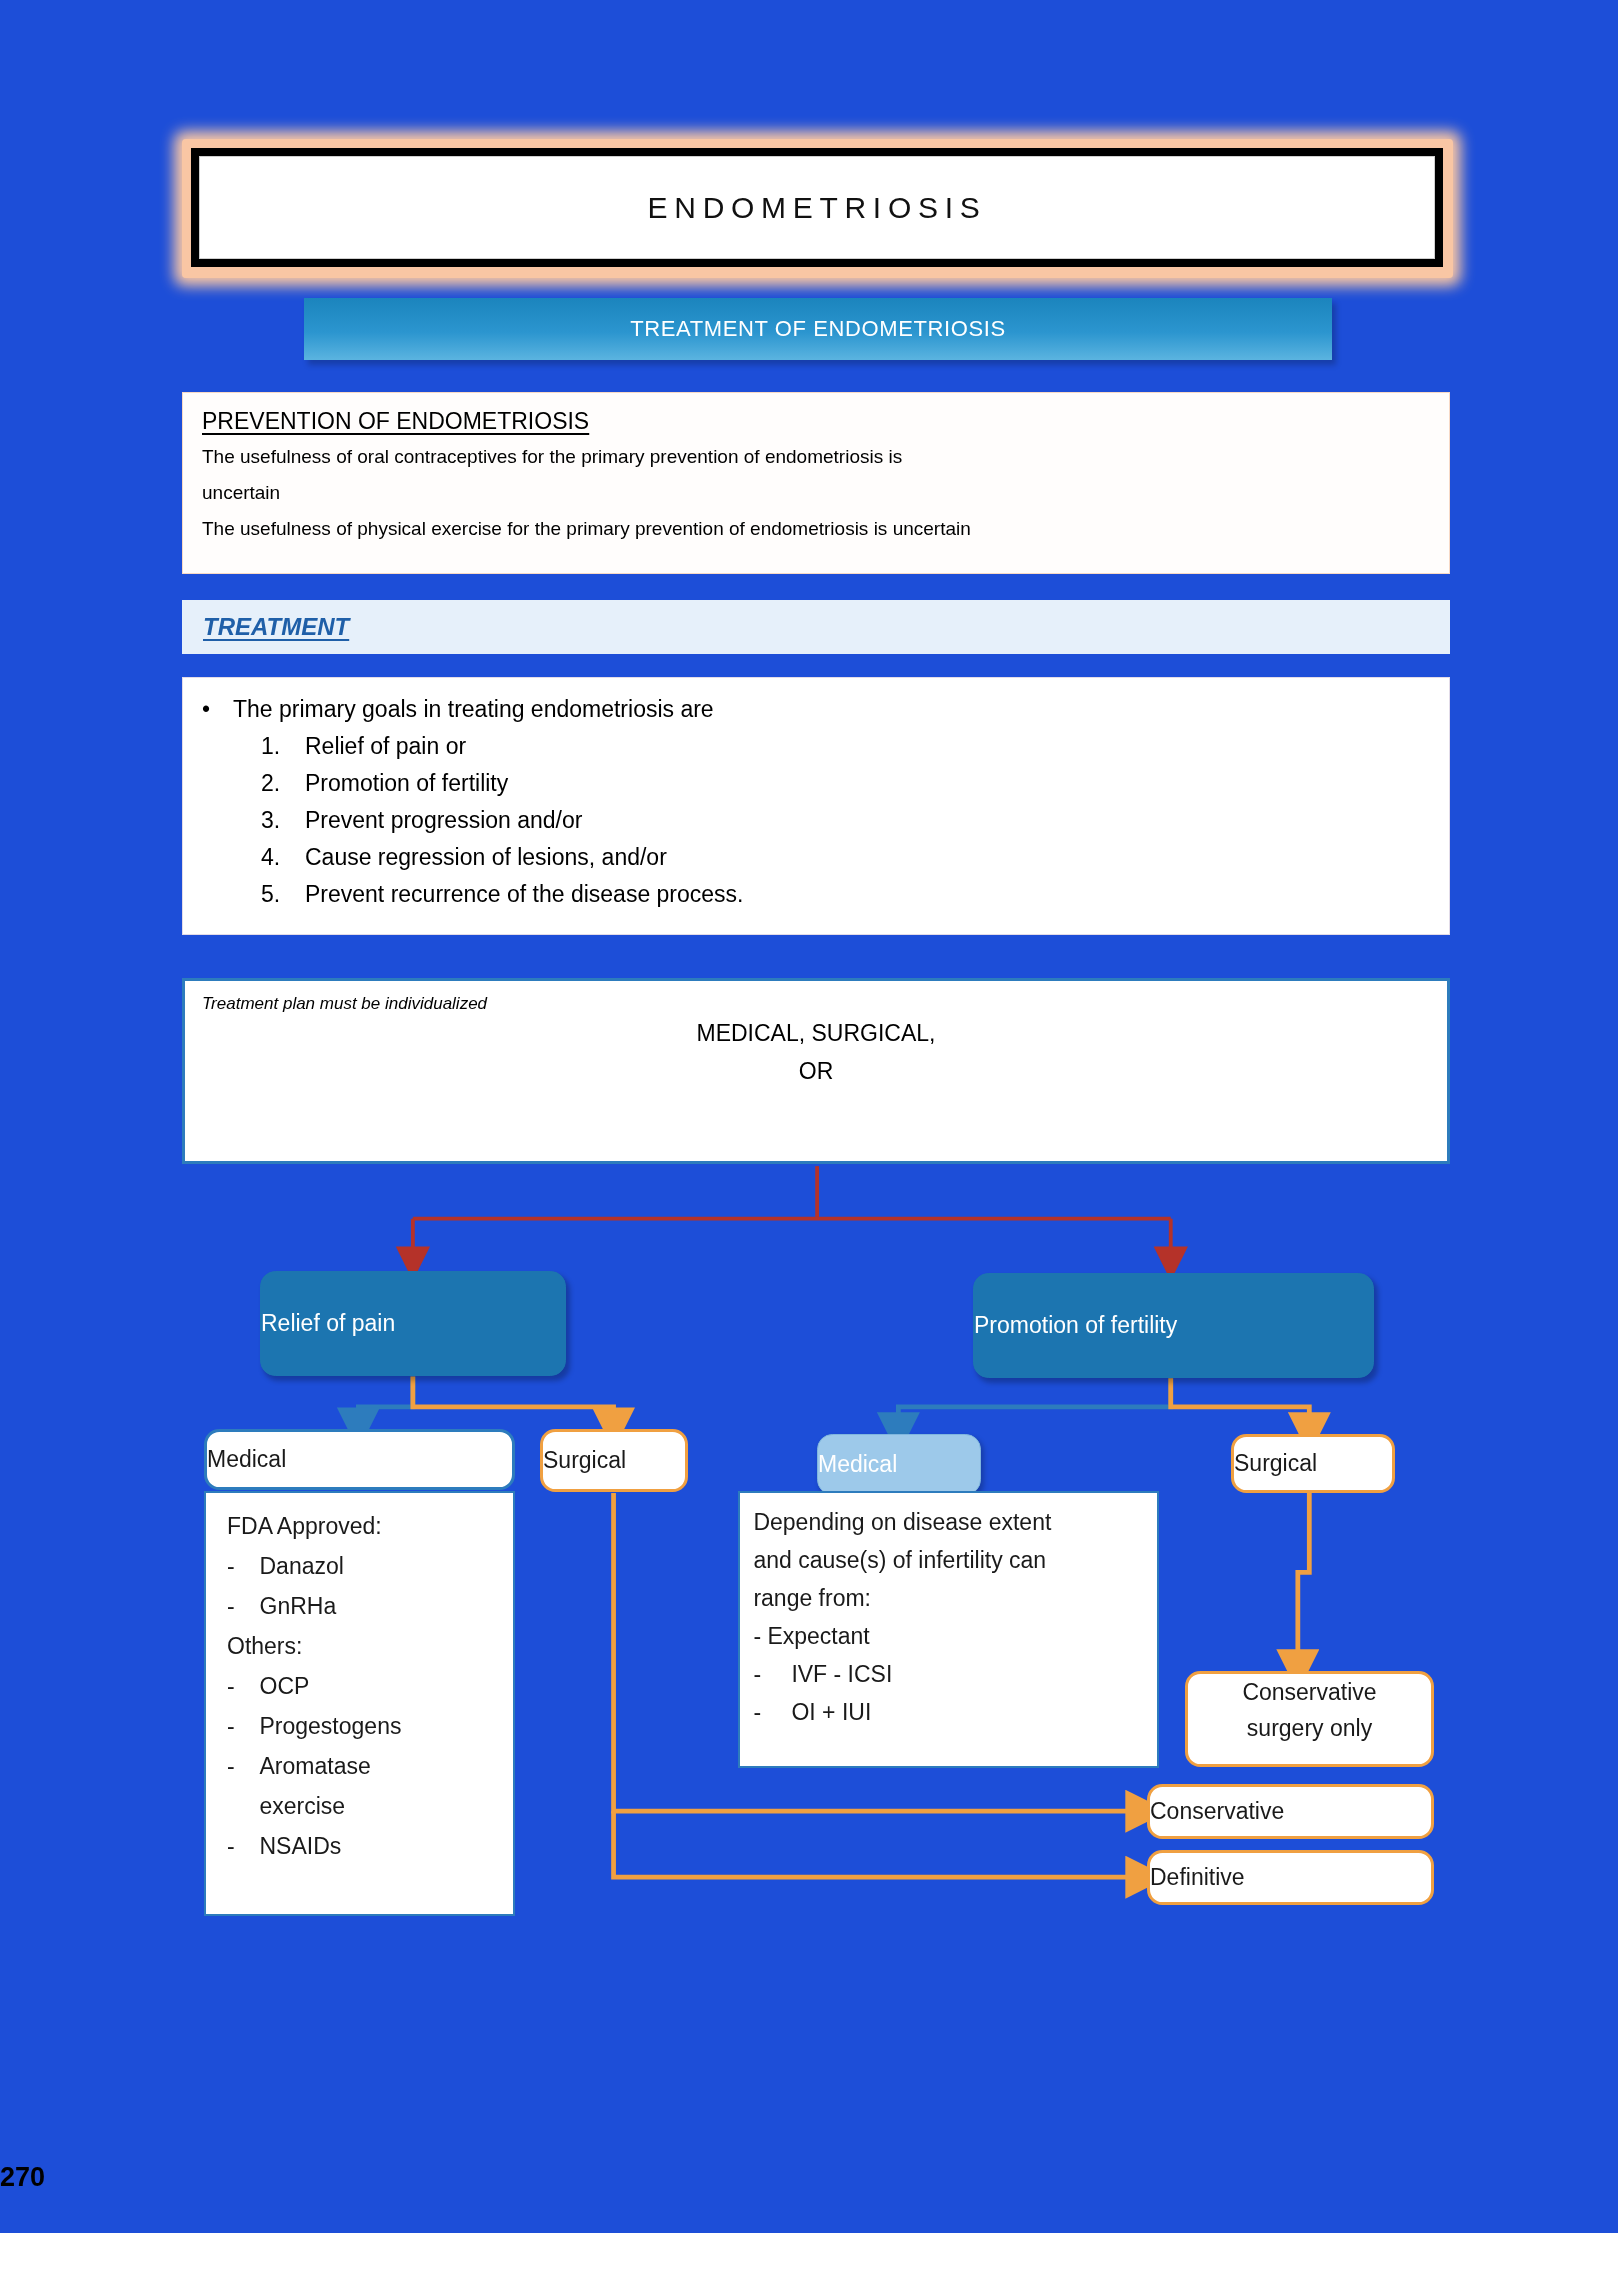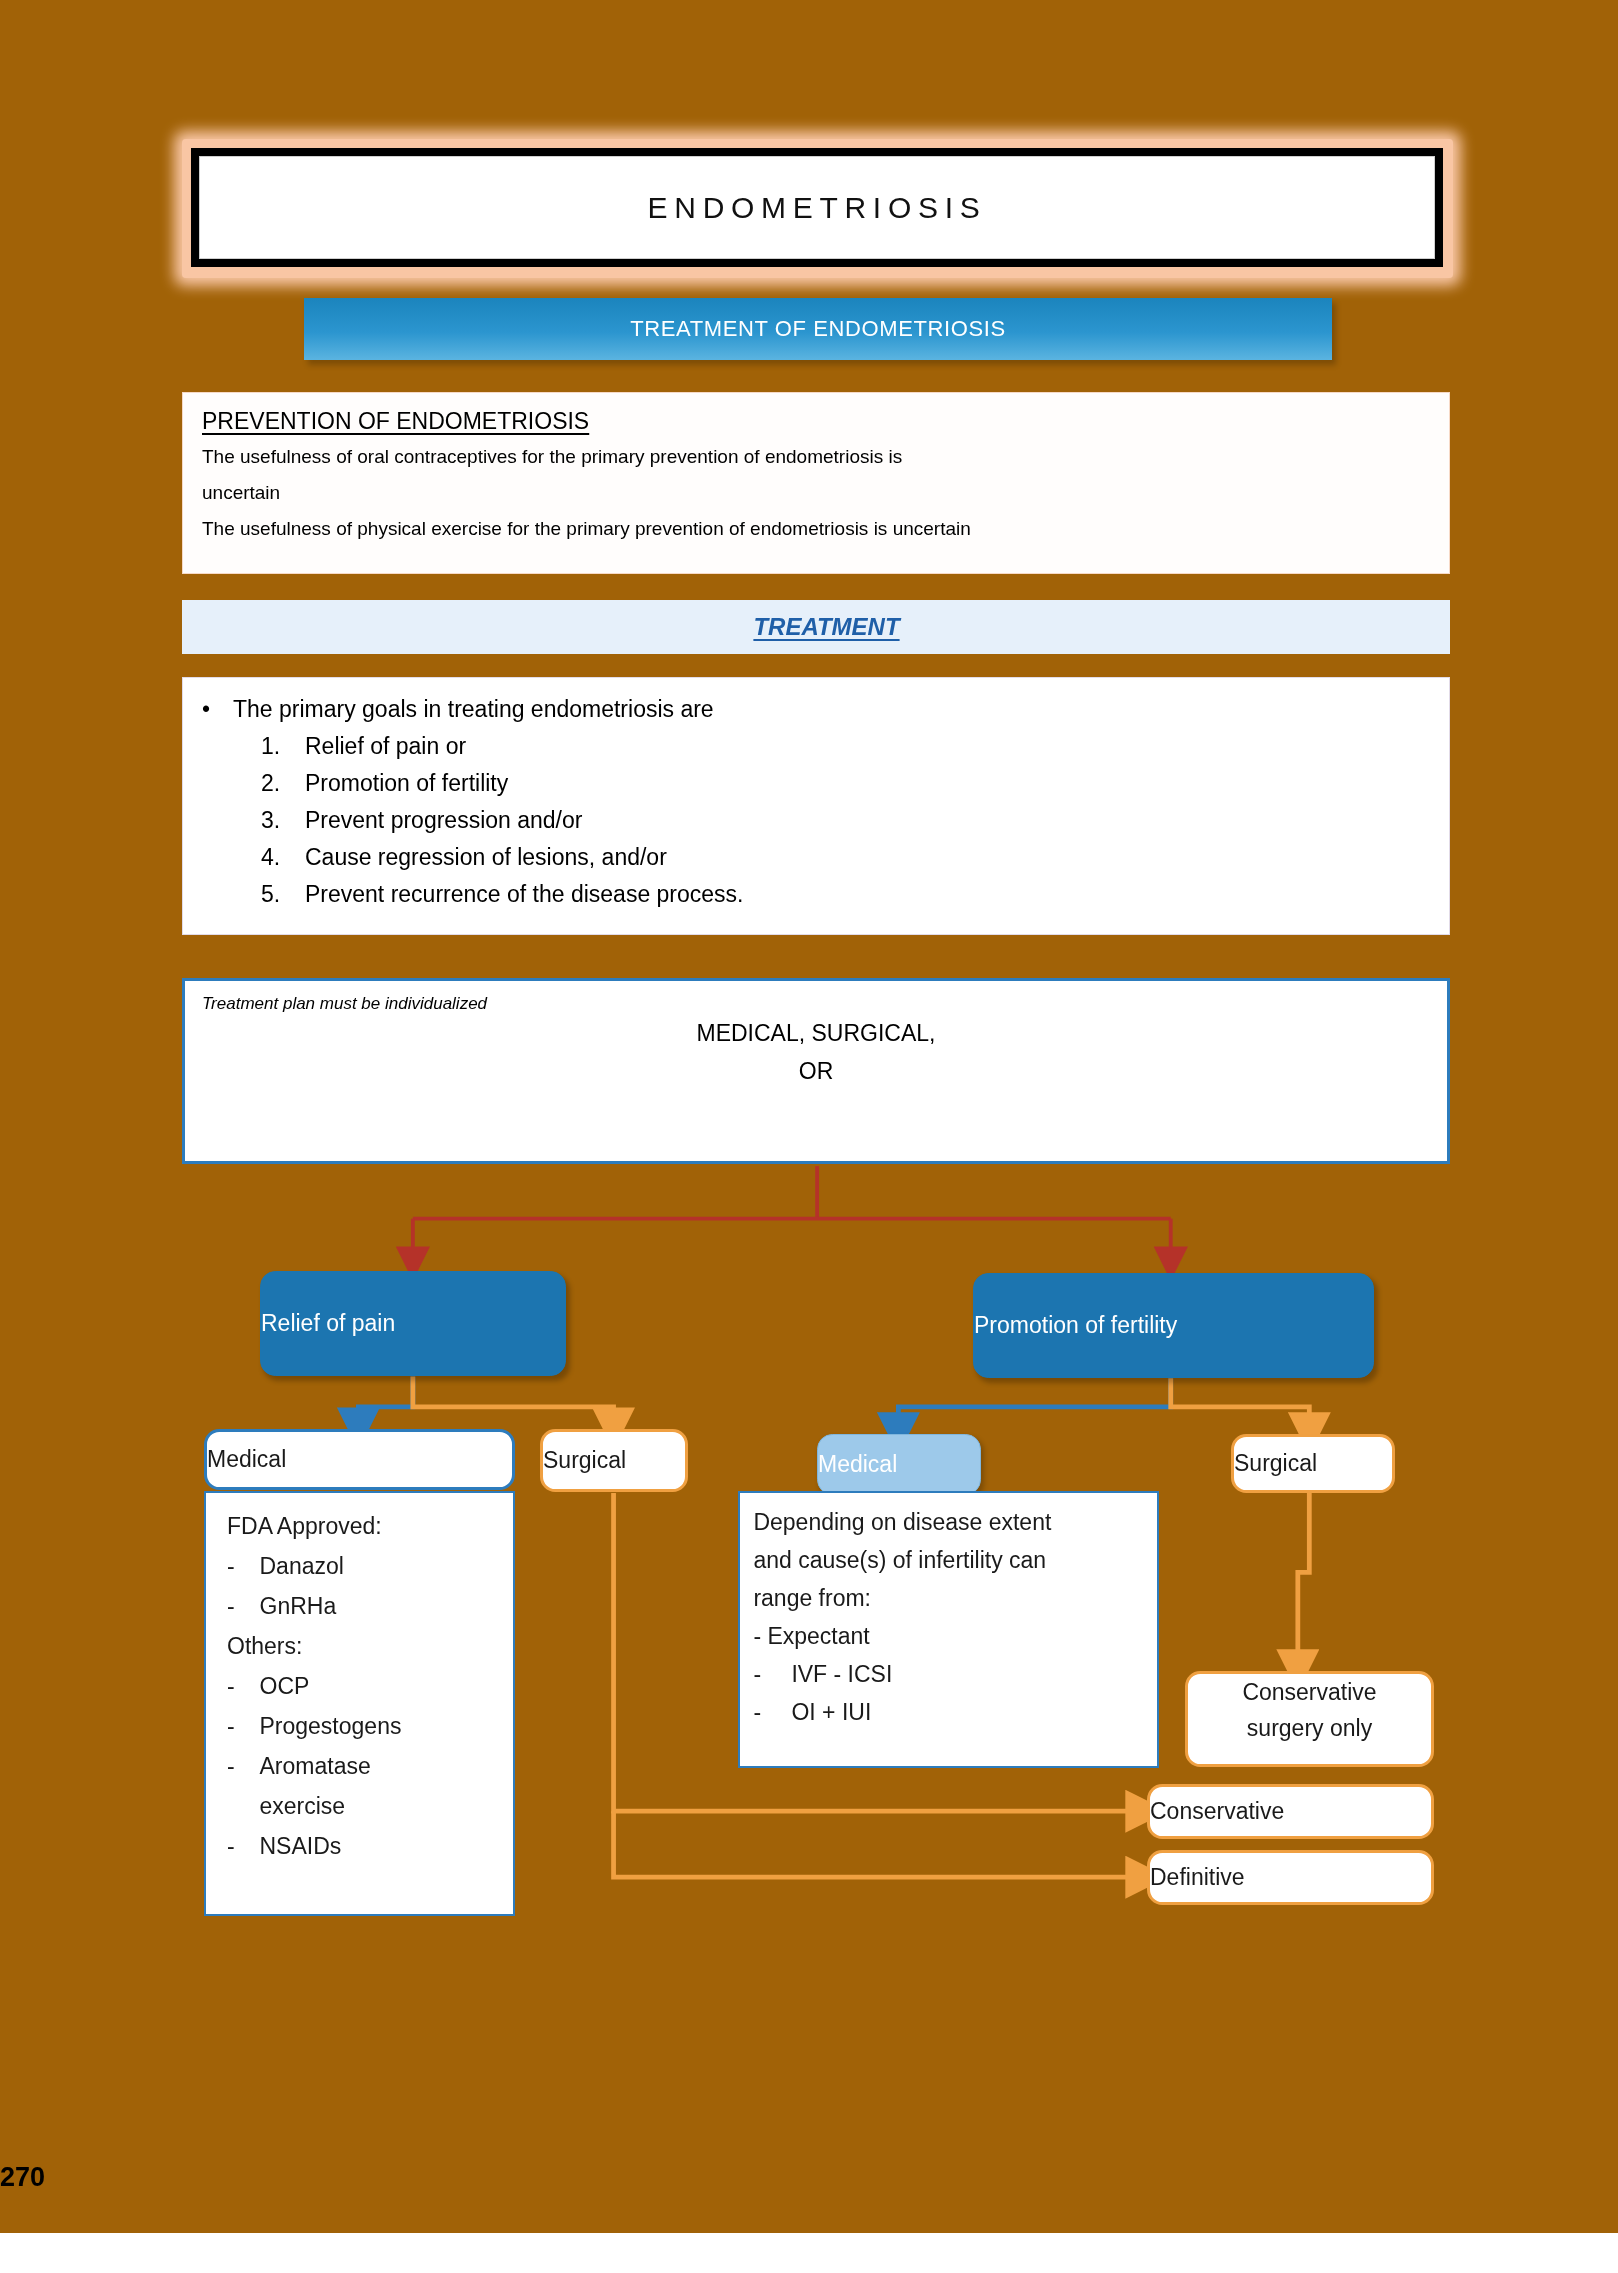--- a/index.html
+++ b/index.html
@@ -3,21 +3,21 @@
 <meta charset="utf-8">
 <style>
   * { box-sizing: border-box; margin: 0; padding: 0; }
   html, body {
     width: 1618px; height: 2273px;
     background: #ffffff;
     font-family: "Liberation Sans", sans-serif;
     color: #000;
     overflow: hidden;
   }
-  #page { position: relative; width: 1618px; height: 2233px; background:#a16207; }
+  #page { position: relative; width: 1618px; height: 2233px; background:#1d4ed8; }
 
   
   .title-glow {
     position: absolute; left: 182px; top: 139px; width: 1271px; height: 139px;
     background: #f9c6a4;
     border-radius: 3.8px;
     filter: blur(0px);
     box-shadow: 0 0 13.4px 7.6px #f9c6a4;
   }
   .title-frame {
@@ -52,21 +52,21 @@
   }
   .prev-head {
     font-size: 23px; text-decoration: underline; text-underline-offset: 3.8px;
     margin-bottom: 3.8px;
   }
   .prev-line { font-size: 19px; line-height: 36px; }
 
   
   .treatband {
     position: absolute; left: 182px; top: 600px; width: 1268px; height: 54px;
-    background: #e6f0fa; display:flex; align-items:center; padding-left: 21px; justify-content: center;
+    background: #e6f0fa; display:flex; align-items:center; padding-left: 21px;
   }
   .treatband span {
     font-size: 24px; font-weight: bold; font-style: italic;
     color: #1f5fa8; text-decoration: underline; text-underline-offset: 3.8px;
   }
 
   
   .goals {
     position: absolute; left: 182px; top: 677px; width: 1268px; height: 258px;
     border: 1.9px solid #e2dbe8; background: #fff; padding: 13.4px 19px;

